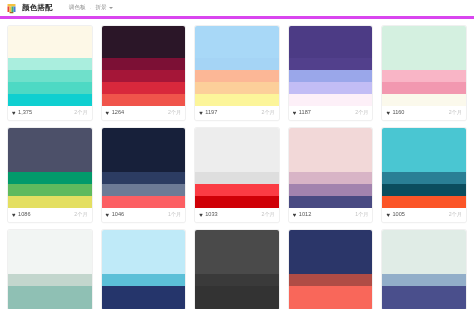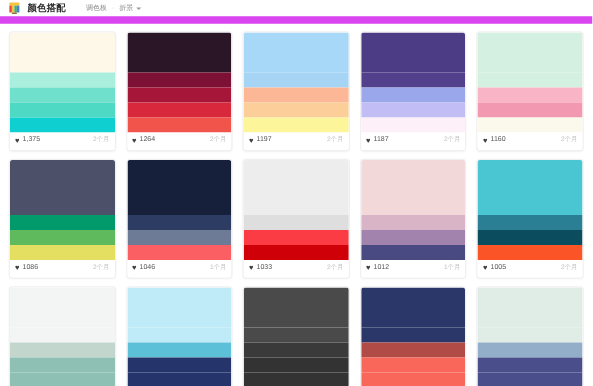--- a/index.html
+++ b/index.html
@@ -7,21 +7,21 @@
   body {
     background:#ffffff;
     font-family:"Liberation Sans", sans-serif;
     -webkit-font-smoothing:antialiased;
   }
 
   
   .header {
     height:19px;
     background:#ffffff;
-    border-bottom:6px solid #d946ef;
+    border-bottom:3px solid #d946ef;
     display:flex;
     align-items:center;
     padding:0 6px;
     gap:5px;
   }
   .logo {
     width:11px; height:11px;
     position:relative;
     flex:0 0 auto;
     display:block;

